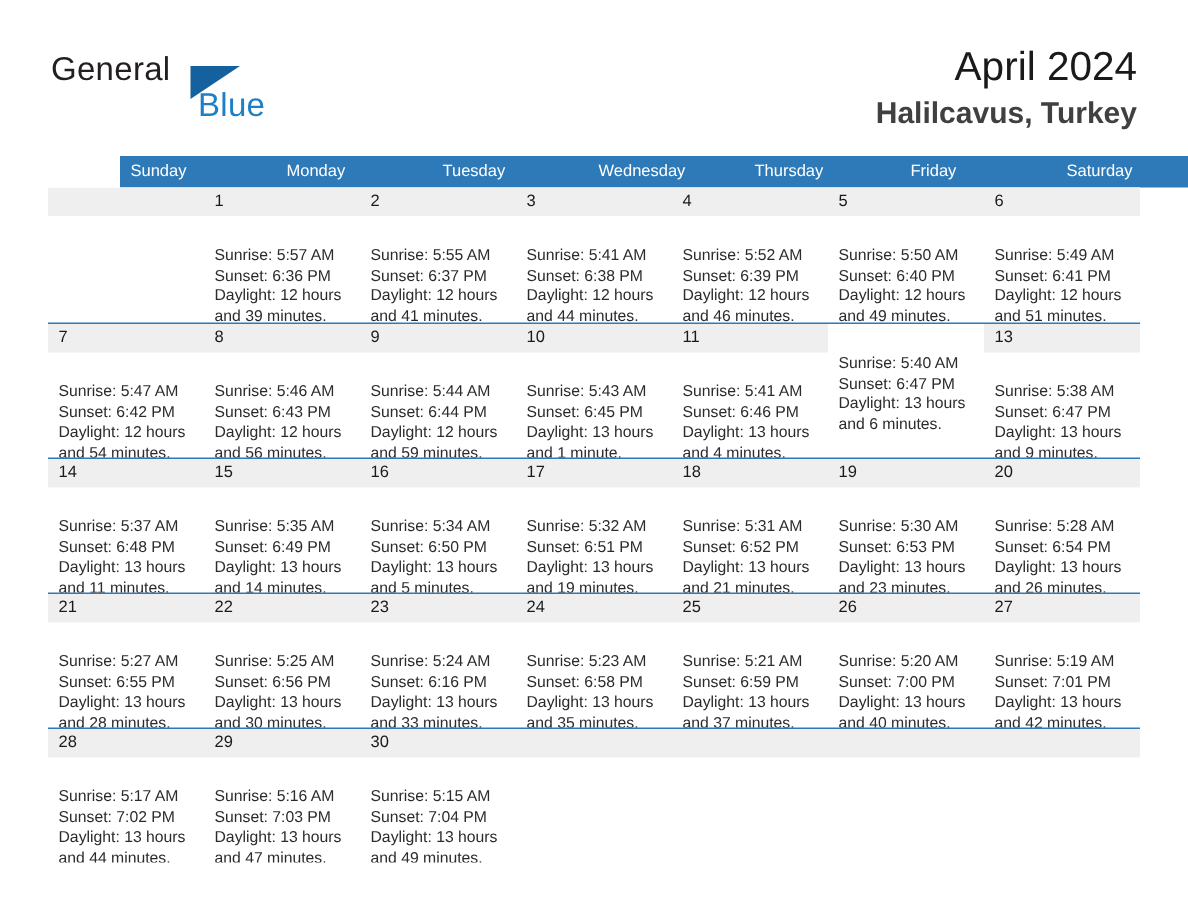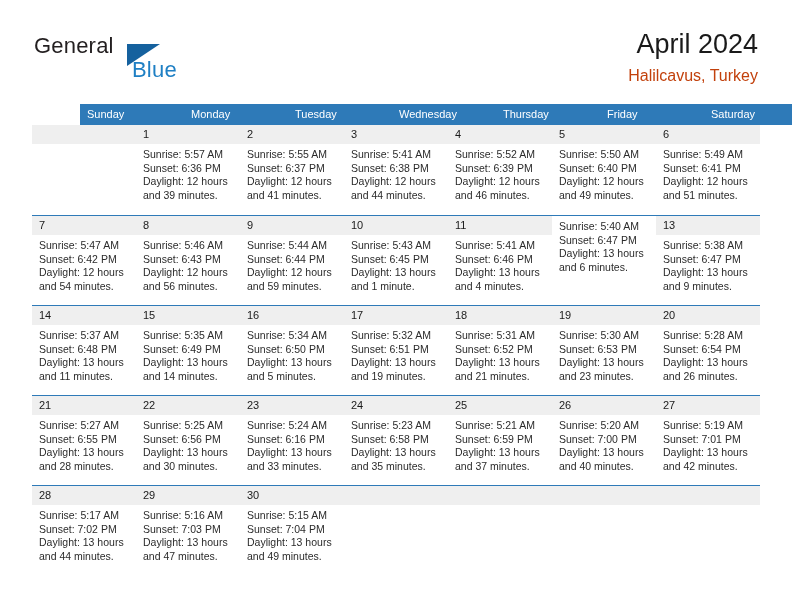--- a/index.html
+++ b/index.html
@@ -73,25 +73,26 @@
     top: 28px;
     text-align: right;
   }
   .cal-title {
     font-size: 27px;
     color: #1a1a1a;
     line-height: 32px;
     white-space: nowrap;
   }
   .cal-subtitle {
-    font-size: 16px;
-    color: #c2410c;
+    font-size: 20px;
+    color: #404040;
     line-height: 20px;
     margin-top: 6px;
     white-space: nowrap;
+    font-weight: bold;
   }
 
   
   .calendar {
     position: absolute;
     left: 32px;
     top: 104px;
     width: 728px;
   }
 
@@ -142,21 +143,21 @@
     line-height: 19px;
     padding-left: 7px;
     color: #1a1a1a;
     display: block;
   }
   .day-cell.empty .day-num-band {
     background: #efefef;
   }
 
   .day-body {
-    padding: 4px 7px 0 7px;
+    padding: 20px 7px 0 7px;
     box-sizing: border-box;
   }
   .day-line {
     font-size: 10.5px;
     line-height: 13.5px;
     color: #2b2b2b;
     white-space: nowrap;
   }
 </style>
 </head>

